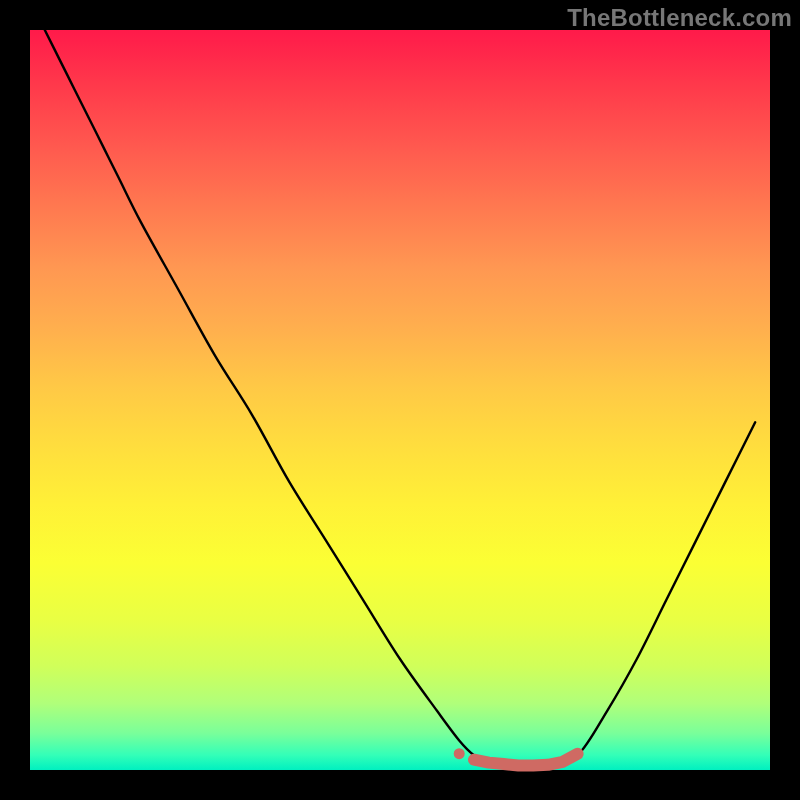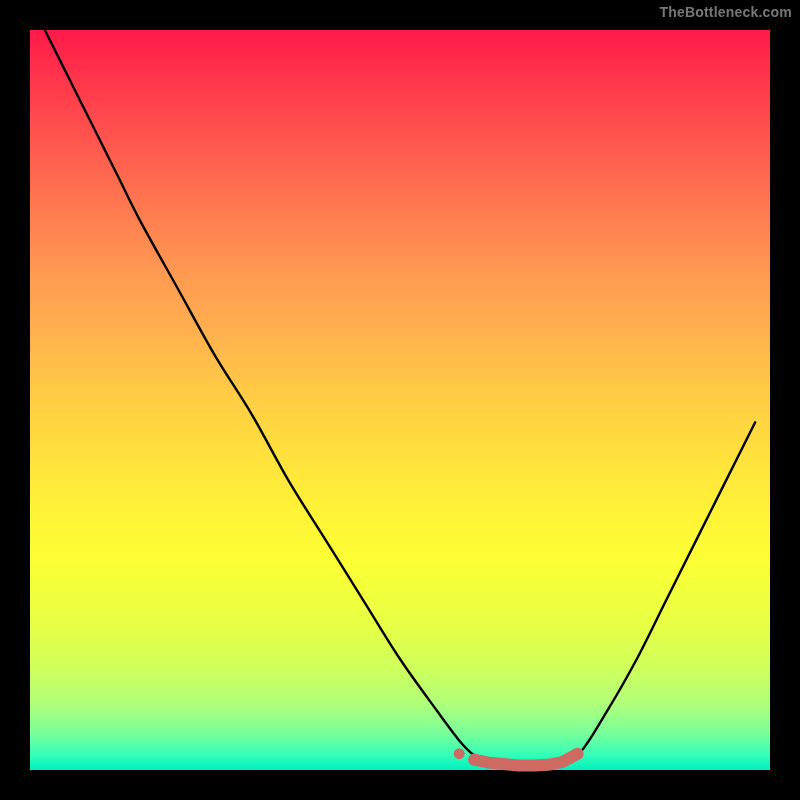--- a/index.html
+++ b/index.html
@@ -41,21 +41,21 @@
       #7aff9a 95%,
       #33ffb8 98%,
       #00f0c0 100%
     );
   }
   .watermark {
     position: absolute;
     top: 4px;
     right: 8px;
     font-family: Arial, Helvetica, sans-serif;
-    font-size: 14px;
+    font-size: 24px;
     font-weight: bold;
     color: #777;
     letter-spacing: 0.2px;
     text-align: right;
   }
   svg.curve {
     position: absolute;
     left: 30px;
     top: 30px;
     width: 740px;

